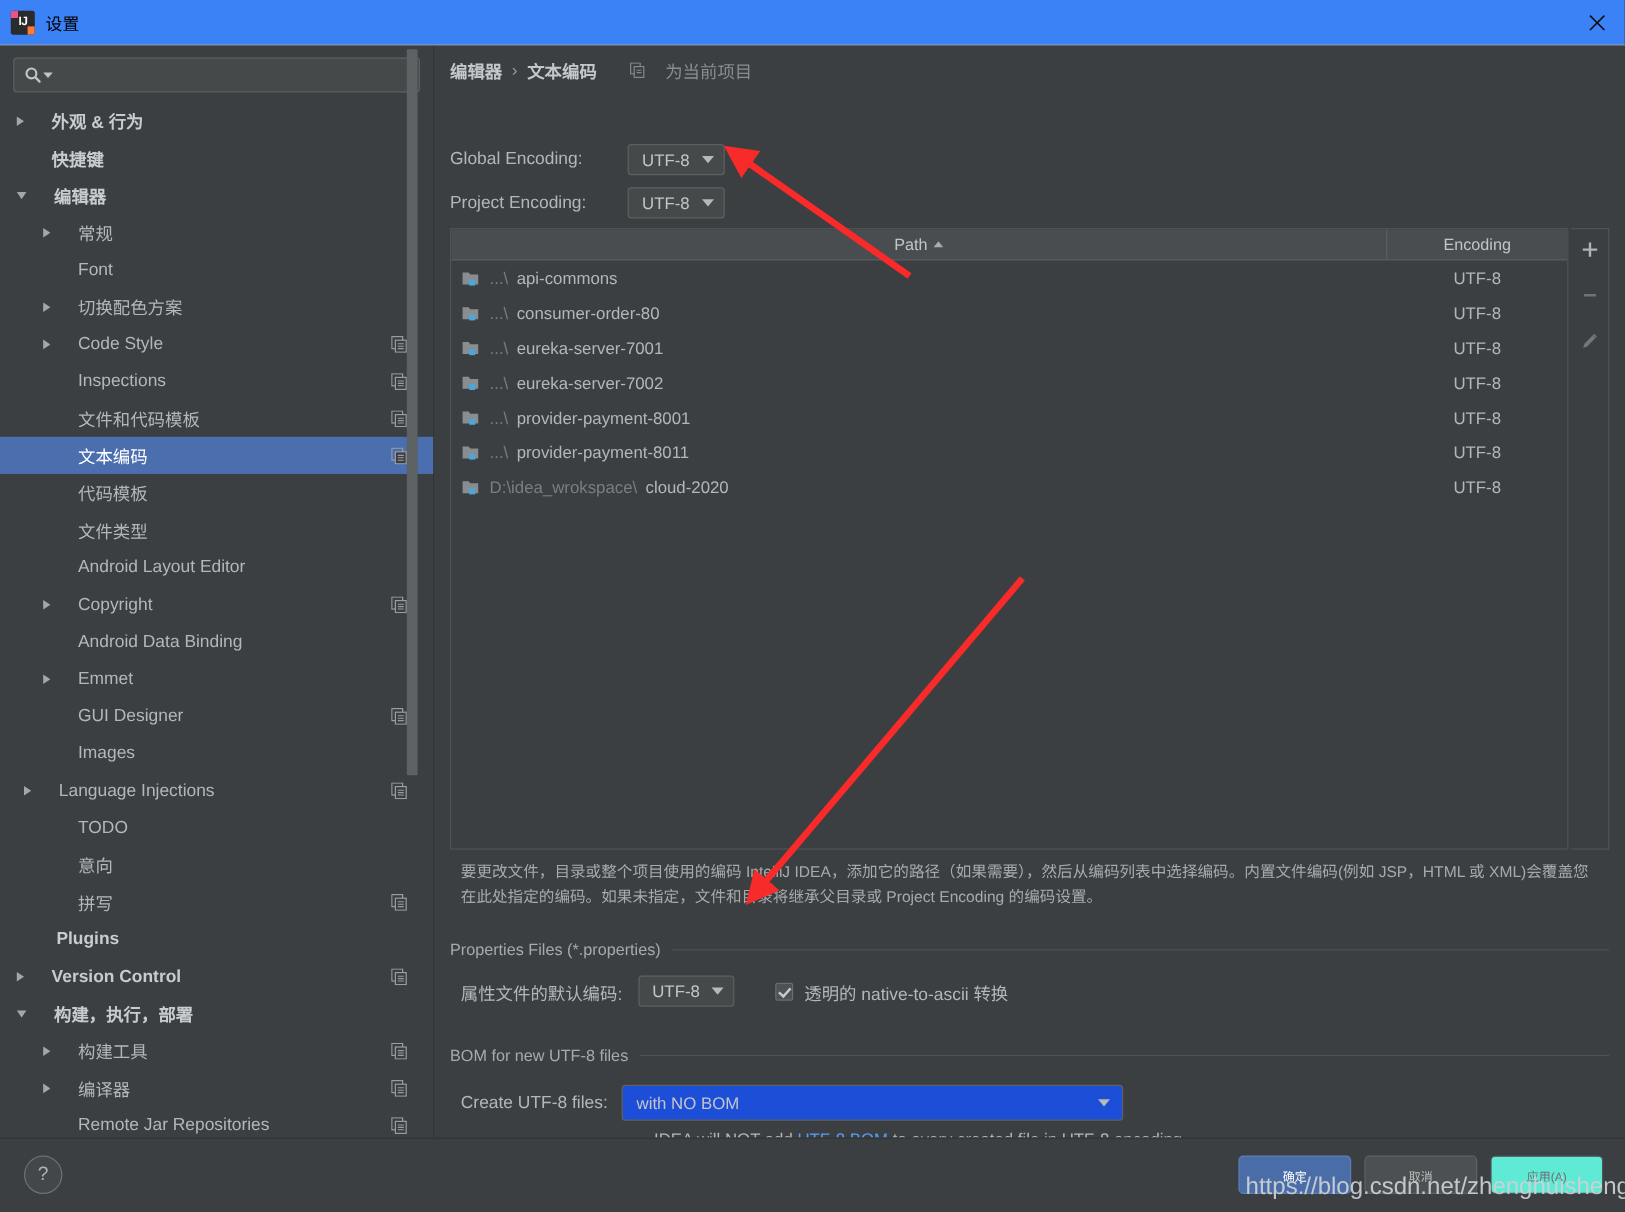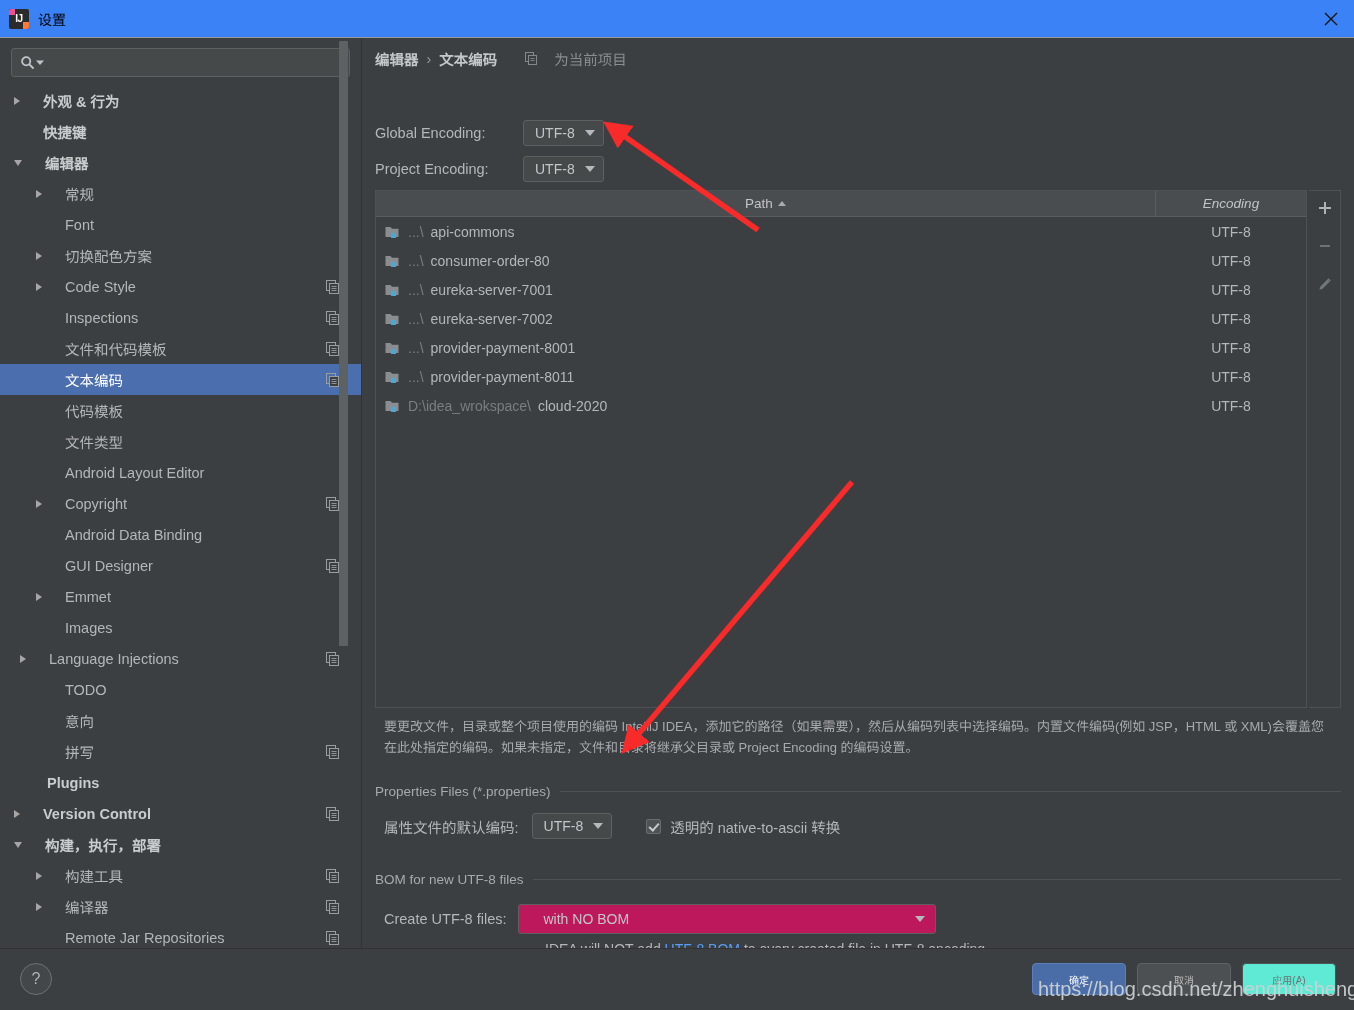--- a/index.html
+++ b/index.html
@@ -285,21 +285,21 @@
   .th {
     display: flex;
     align-items: center;
     justify-content: center;
     font-size: 13.5px;
     color: #c2c5c8;
     box-sizing: border-box;
     gap: 5px;
   }
   .th.path { width: 780px; border-right: 1px solid #5a5d5f; }
-  .th.encoding { flex: 1; font-style: italic; }
+  .th.encoding { flex: 1; }
   .sort-arrow {
     width: 0; height: 0;
     border-left: 4px solid transparent;
     border-right: 4px solid transparent;
     border-bottom: 5px solid #a9acaf;
   }
   .trow {
     display: flex;
     height: 29px;
     align-items: center;
@@ -424,22 +424,22 @@
     align-items: center;
     font-size: 14.5px;
   }
   .bom-label { color: #b4b7ba; margin-right: 12px; }
   .combo-wide {
     width: 418px;
     height: 30px;
     display: flex;
     align-items: center;
     justify-content: space-between;
-    padding: 0 10px 0 24px;
-    background: #be185d;
+    padding: 0 10px 0 11px;
+    background: #1d4ed8;
     border: 1px solid #5e6060;
     border-radius: 3px;
     box-sizing: border-box;
     color: #c3c6c9;
     font-size: 14px;
     cursor: pointer;
   }
   .bom-note {
     position: absolute;
     left: 183px; top: 903px;
@@ -640,31 +640,31 @@
             <rect x="0.5" y="0.5" width="9" height="10" stroke="#9a9da0" fill="none"></rect>
             <rect x="3.5" y="3.5" width="9" height="10" stroke="#9a9da0" fill="#3c3f41"></rect>
             <path d="M5.5 6.5 H10.5 M5.5 8.5 H10.5 M5.5 10.5 H10.5" stroke="#9a9da0" stroke-width="0.9"></path>
           </svg>
         </div>
         <div class="tree-item" style="padding-left: 36px;">
           <span class="twisty none"></span>
           <span class="tree-label">Android Data Binding</span>
         </div>
         <div class="tree-item" style="padding-left: 36px;">
-          <span class="twisty none"></span>
-          <span class="tree-label">GUI Designer</span>
-          <svg class="copy-icon" viewBox="0 0 14 14">
-            <rect x="0.5" y="0.5" width="9" height="10" stroke="#9a9da0" fill="none"></rect>
-            <rect x="3.5" y="3.5" width="9" height="10" stroke="#9a9da0" fill="#3c3f41"></rect>
-            <path d="M5.5 6.5 H10.5 M5.5 8.5 H10.5 M5.5 10.5 H10.5" stroke="#9a9da0" stroke-width="0.9"></path>
-          </svg>
-        </div>
-        <div class="tree-item" style="padding-left: 36px;">
           <span class="twisty closed"></span>
           <span class="tree-label">Emmet</span>
+        </div>
+        <div class="tree-item" style="padding-left: 36px;">
+          <span class="twisty none"></span>
+          <span class="tree-label">GUI Designer</span>
+          <svg class="copy-icon" viewBox="0 0 14 14">
+            <rect x="0.5" y="0.5" width="9" height="10" stroke="#9a9da0" fill="none"></rect>
+            <rect x="3.5" y="3.5" width="9" height="10" stroke="#9a9da0" fill="#3c3f41"></rect>
+            <path d="M5.5 6.5 H10.5 M5.5 8.5 H10.5 M5.5 10.5 H10.5" stroke="#9a9da0" stroke-width="0.9"></path>
+          </svg>
         </div>
         <div class="tree-item" style="padding-left: 36px;">
           <span class="twisty none"></span>
           <span class="tree-label">Images</span>
         </div>
         <div class="tree-item" style="padding-left: 20px;">
           <span class="twisty closed"></span>
           <span class="tree-label">Language Injections</span>
           <svg class="copy-icon" viewBox="0 0 14 14">
             <rect x="0.5" y="0.5" width="9" height="10" stroke="#9a9da0" fill="none"></rect>

